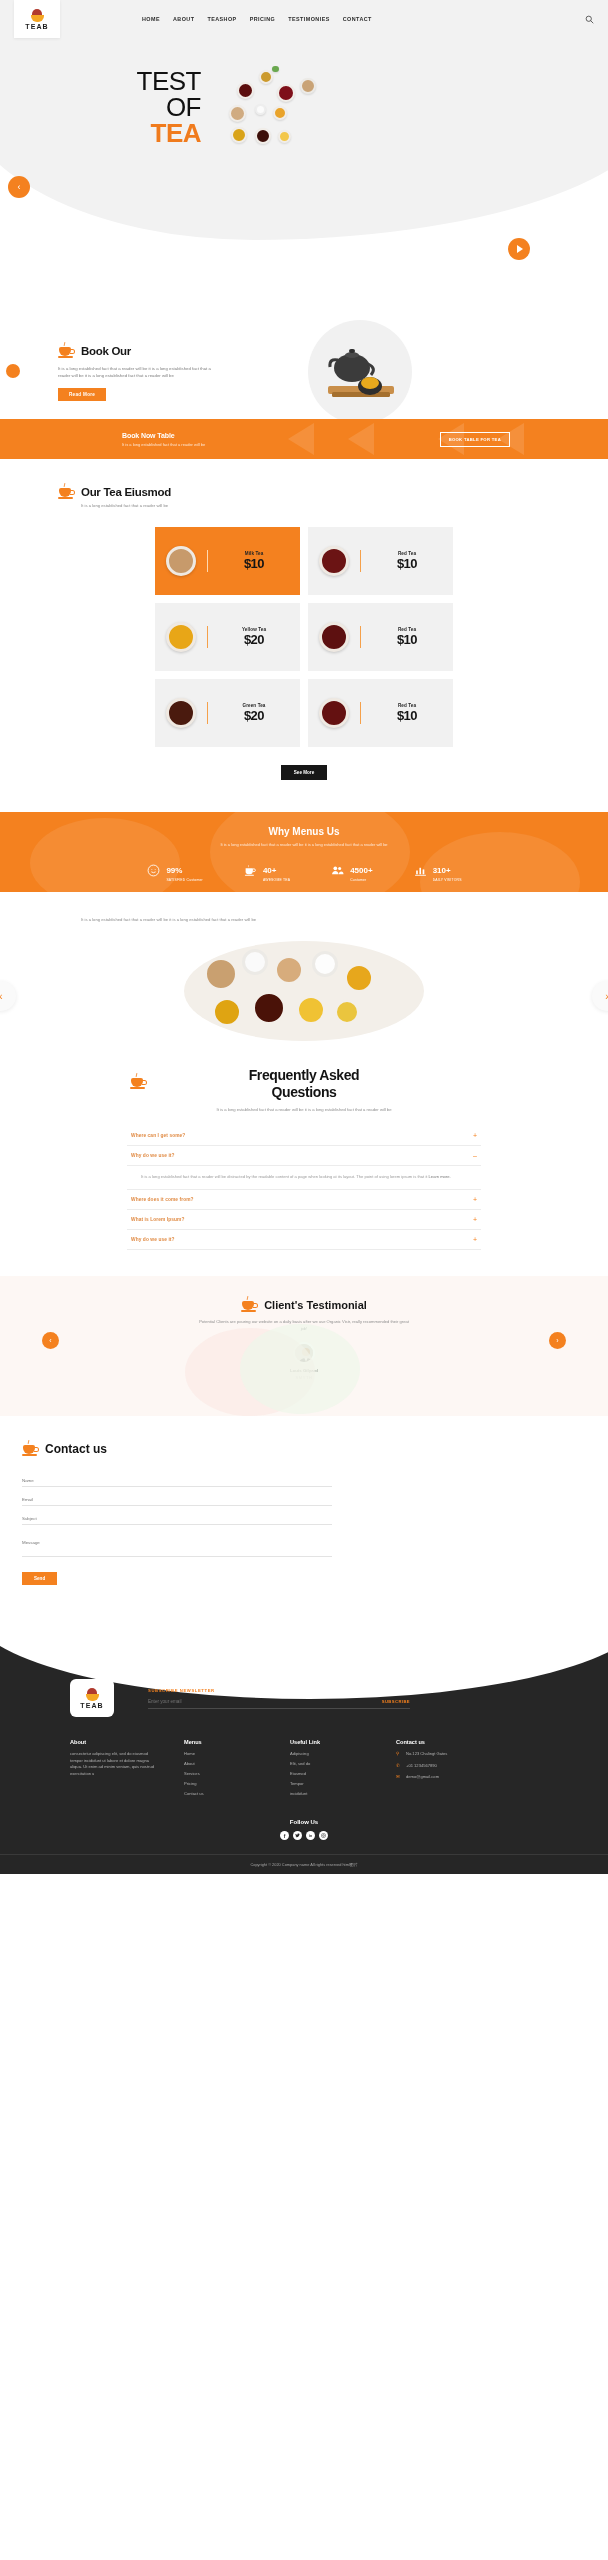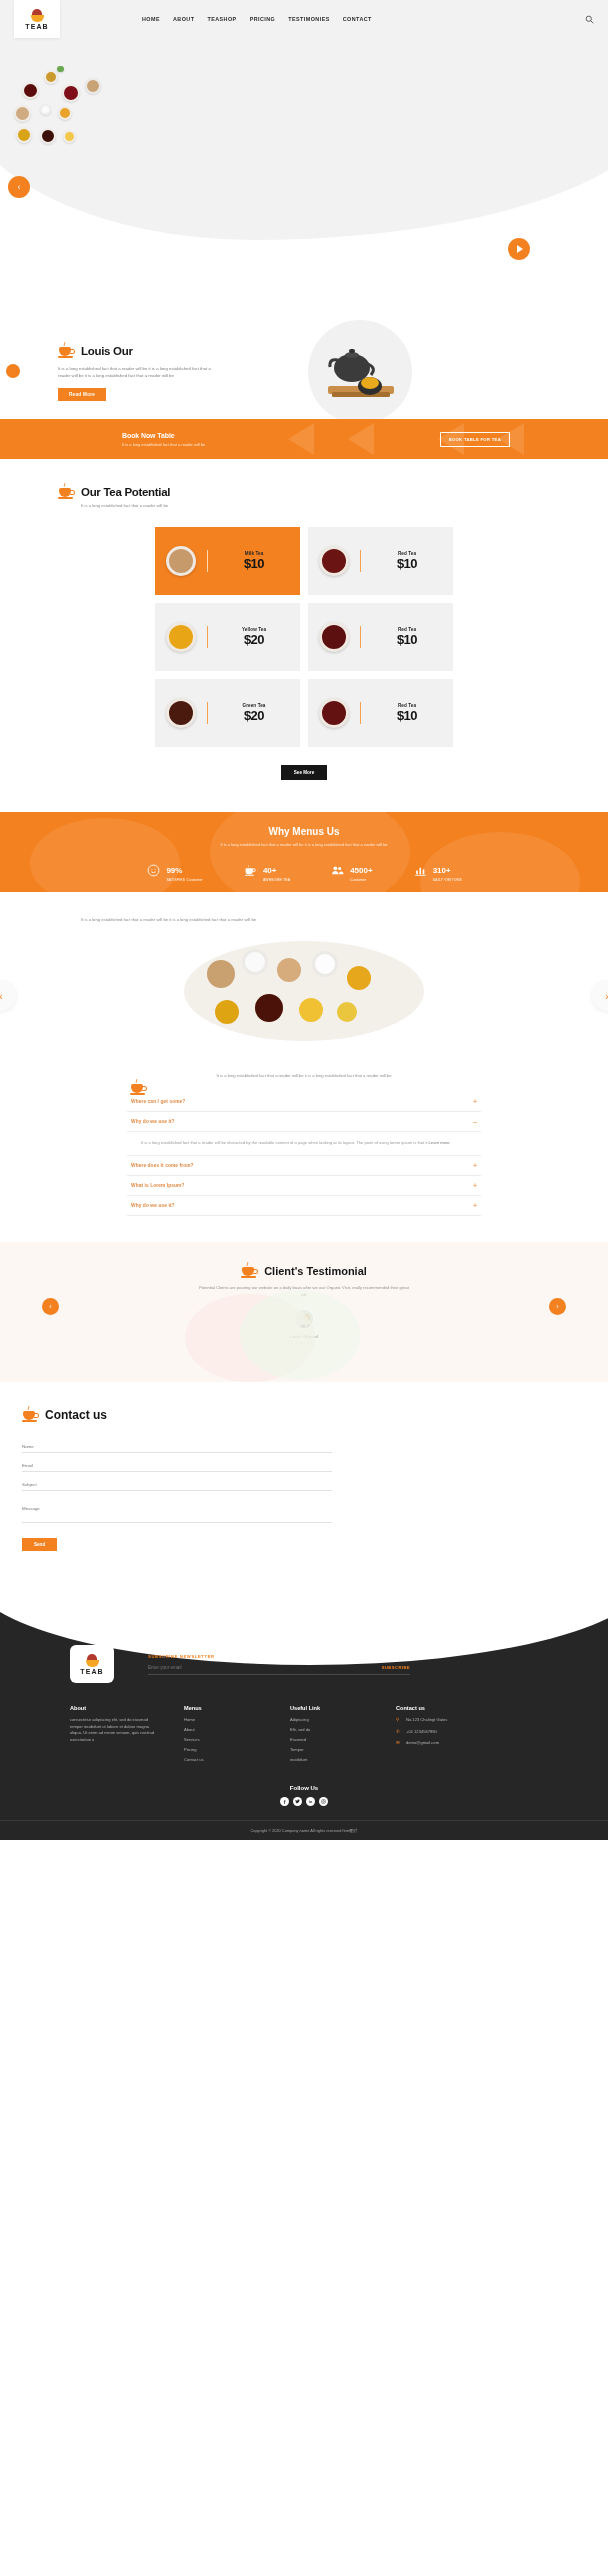--- a/index.html
+++ b/index.html
@@ -233,20 +233,25 @@
       </nav>
       <span class="search-ic">
         <svg width="9" height="9" viewBox="0 0 24 24" fill="none" stroke="#333" stroke-width="2">
           <circle cx="10" cy="10" r="7"></circle>
             <line x1="15" y1="15" x2="22" y2="22"></line>
         </svg>
       </span>
     </div>
 
     <div class="hero-inner">
+      <div class="hero-title">
+        <span class="l">TEST</span>
+        <span class="l">OF</span>
+        <span class="l orange">TEA</span>
+      </div>
       <div class="hero-img">
         <div class="cups">
           <div class="cup" style="left:22px;top:20px;width:17px;height:17px;background:#5b0d0d;border:2px solid #f1ede8;"></div>
           <div class="cup" style="left:44px;top:8px;width:14px;height:14px;background:#cc9a2c;border:2px solid #f1ede8;"></div>
           <div class="cup" style="left:62px;top:22px;width:18px;height:18px;background:#7e0f1a;border:2px solid #f1ede8;"></div>
           <div class="cup" style="left:85px;top:16px;width:16px;height:16px;background:#c9a376;border:2px solid #eceae6;"></div>
           <div class="cup" style="left:14px;top:43px;width:17px;height:17px;background:#d0ab81;border:2px solid #f1ede8;"></div>
           <div class="cup" style="left:40px;top:42px;width:11px;height:11px;background:#fbfbfb;border:2px solid #eee;"></div>
           <div class="cup" style="left:58px;top:44px;width:14px;height:14px;background:#e9a32a;border:2px solid #f1ede8;"></div>
           <div class="cup" style="left:16px;top:65px;width:16px;height:16px;background:#d9a318;border:2px solid #f1ede8;"></div>
@@ -267,21 +272,21 @@
   <div class="about">
     <div class="side-dot-left" style="top:44px;"></div>
     <div class="about-left">
       <div class="sec-head">
         <span class="cupicon">
           <span class="steam"></span>
             <span class="body"></span>
             <span class="handle"></span>
             <span class="saucer"></span>
         </span>
-        <span class="sec-title">Louis Our</span>
+        <span class="sec-title">Book Our</span>
       </div>
       <p class="about-copy">It is a long established fact that a reader will be it is a long established fact that a reader will be it is a long established fact that a reader will be</p>
       <button class="btn-orange">Read More</button>
     </div>
     <div class="about-right">
       <div class="about-circle"></div>
       <div class="teapot-img">
         <svg width="86" height="82" viewBox="0 0 86 82">
           <rect x="10" y="52" width="66" height="8" rx="2" fill="#c98f4a"></rect>
           <rect x="14" y="58" width="58" height="5" rx="1.5" fill="#a5702f"></rect>
@@ -312,21 +317,21 @@
   </div>
 
   <div class="services">
     <div class="sec-head">
       <span class="cupicon">
         <span class="steam"></span>
           <span class="body"></span>
           <span class="handle"></span>
           <span class="saucer"></span>
       </span>
-      <span class="sec-title">Our Tea Potential</span>
+      <span class="sec-title">Our Tea Eiusmod</span>
     </div>
     <div class="sec-sub">It is a long established fact that a reader will be</div>
 
     <div class="cards">
       <div class="card active">
         <div class="cup-photo">
           <div class="cupimg" style="background:#c79a6b;"></div>
           </div>
         <div class="divider"></div>
         <div class="meta">
@@ -476,20 +481,24 @@
   </div>
 
   <div class="faq">
     <div class="faq-head">
       <span class="cupicon faq-cup">
         <span class="steam"></span>
           <span class="body"></span>
           <span class="handle"></span>
           <span class="saucer"></span>
       </span>
+      <h2>
+        <span style="display:block">Frequently Asked</span>
+        <span style="display:block">Questions</span>
+      </h2>
       <div class="faq-sub">It is a long established fact that a reader will be it is a long established fact that a reader will be</div>
     </div>
 
     <div class="faq-list">
       <div class="faq-item">
         <span class="faq-q">Where can I get some?</span>
         <span class="faq-sign">+</span>
       </div>
       <div class="faq-item">
         <span class="faq-q">Why do we use it?</span>

